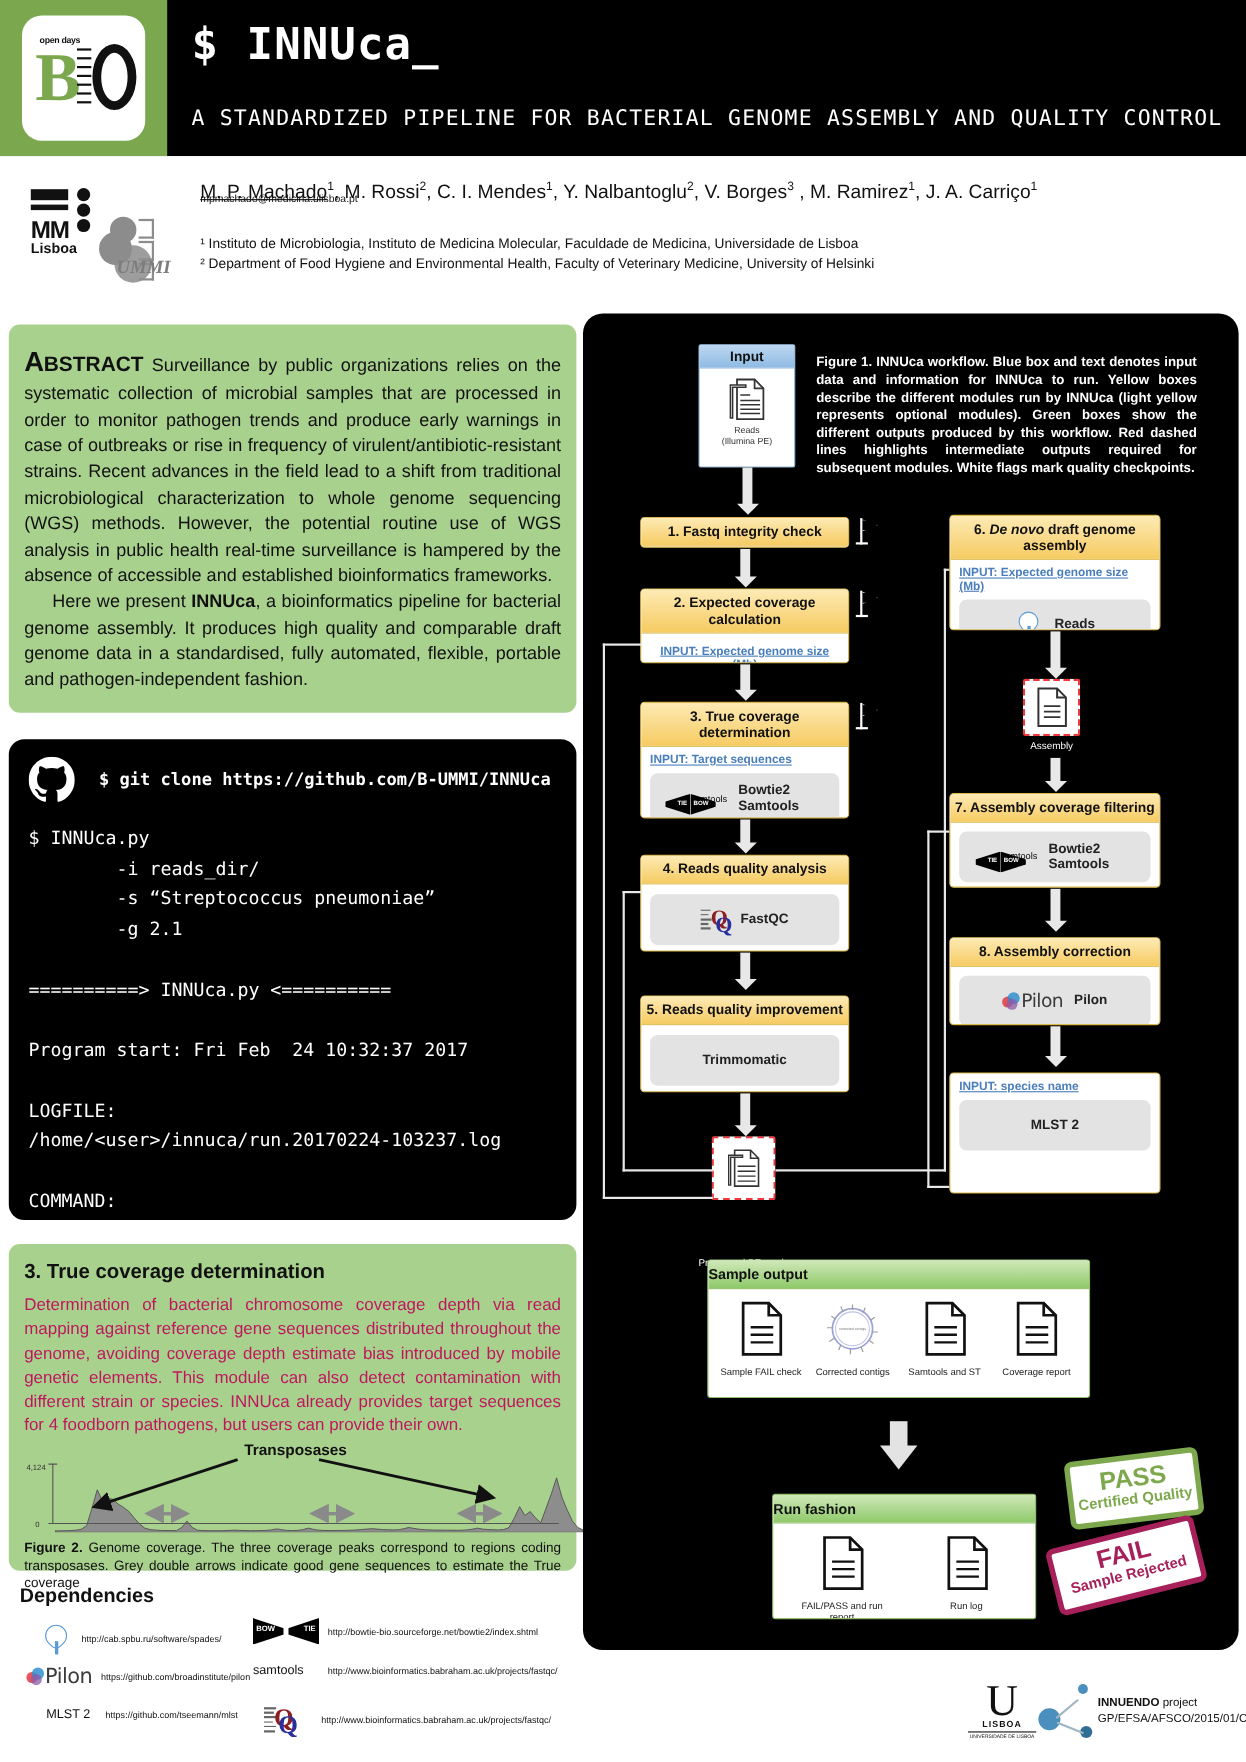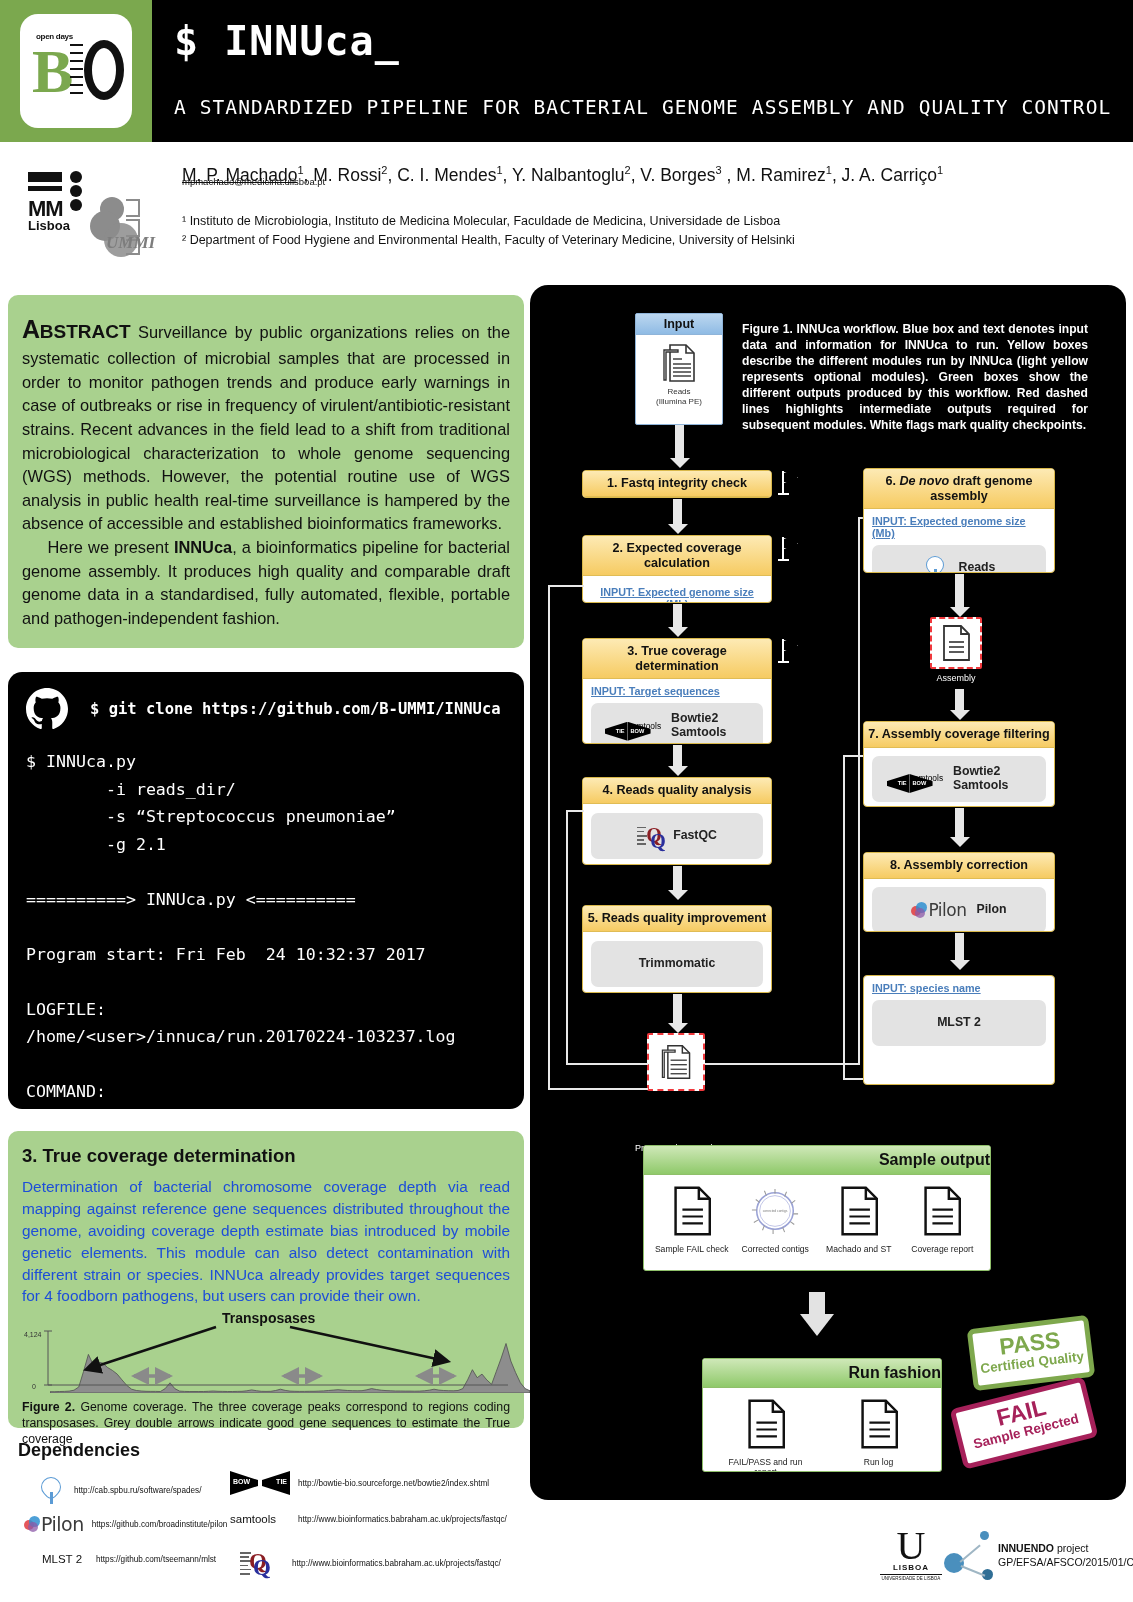--- a/index.html
+++ b/index.html
@@ -72,21 +72,21 @@
   
   .green-panel { position:absolute; background:#a9d18e; border-radius:10px; }
   #abstract-panel { left:8px; top:295px; width:516px; height:353px; padding:16px 14px 10px 14px; }
   #abstract-text { font-size:16.4px; line-height:1.44; color:#111; text-align:justify; }
   #abstract-text .kw { font-weight:800; }
   .smallcaps-head { font-size:25px; font-weight:800; letter-spacing:-0.3px; }
   .sc-small { font-size:19px; font-weight:800; }
 
   #truecov-panel { left:8px; top:1131px; width:516px; height:297px; padding:14px 14px 6px 14px; }
   #truecov-title { font-size:18.5px; font-weight:800; color:#111; margin-bottom:9px; }
-  #truecov-text { font-size:15.4px; line-height:1.42; color:#1d4ed8; text-align:justify; }
+  #truecov-text { font-size:15.4px; line-height:1.42; color:#be185d; text-align:justify; }
   #fig2-caption { font-size:12.3px; line-height:1.3; color:#111; text-align:justify; margin-top:5px; }
   #fig2-caption b { font-weight:800; }
 
   
   #cov-chart { position:relative; height:82px; margin-top:6px; }
   #cov-title { position:absolute; left:200px; top:-3px; font-size:14px; font-weight:800; color:#111; z-index:4;}
   #cov-ymax { position:absolute; left:2px; top:18px; font-size:7px; color:#333; }
   #cov-ymin { position:absolute; left:10px; top:70px; font-size:7px; color:#333; }
   #cov-plot { position:absolute; left:28px; top:20px; right:4px; height:60px; }
 
@@ -162,21 +162,21 @@
                 display:flex; align-items:center; justify-content:center; }
   .node-cap { position:absolute; color:#fff; font-size:9px; text-align:center; width:100%; }
 
   .arrow-v { position:absolute; width:9px; background:#e8e8e8; }
   .arrow-v:after { content:""; position:absolute; left:-5.5px; bottom:-9px; width:0;height:0;
                    border-left:10px solid transparent; border-right:10px solid transparent; border-top:10px solid #e8e8e8; }
   .line-w { position:absolute; background:#e8e8e8; }
 
   
   .out-box { position:absolute; background:#fff; border:1px solid #8fbf6a; border-radius:3px; overflow:hidden; }
-  .out-hd { background:linear-gradient(#cfe8b8,#8fc96a); font-size:16px; font-weight:700; text-align:right;
+  .out-hd { background:linear-gradient(#cfe8b8,#8fc96a); font-size:13px; font-weight:700; text-align:left;
             padding:5px 0; color:#111; border-bottom:1px solid #8fbf6a;}
   .out-bd { display:flex; justify-content:space-around; align-items:flex-start; padding:10px 6px 8px 6px; }
   .out-item { text-align:center; width:82px; }
   .out-item .lbl { font-size:8.6px; color:#222; line-height:1.2; margin-top:3px; }
 
   .big-arrow { position:absolute; width:34px; height:44px; }
   .big-arrow .shaft { position:absolute; left:9px; top:0; width:16px; height:24px; background:#e3e3e3; }
   .big-arrow .head { position:absolute; left:0; top:22px; width:0;height:0;
                      border-left:17px solid transparent; border-right:17px solid transparent; border-top:22px solid #e3e3e3; }
 
@@ -648,21 +648,21 @@
       <div class="out-item">
         <svg width="44" height="52" viewBox="0 0 32 38">
           <path d="M4 2 h17 l8 8 v26 h-25 z" fill="#fff" stroke="#111" stroke-width="1.8"></path>
           <path d="M21 2 v8 h8" fill="none" stroke="#111" stroke-width="1.8"></path>
           <g stroke="#111" stroke-width="1.6">
               <line x1="9" y1="18" x2="24" y2="18"></line>
               <line x1="9" y1="23" x2="24" y2="23"></line>
               <line x1="9" y1="28" x2="24" y2="28"></line>
             </g>
         </svg>
-        <div class="lbl">Machado and ST</div>
+        <div class="lbl">Samtools and ST</div>
       </div>
       <div class="out-item">
         <svg width="44" height="52" viewBox="0 0 32 38">
           <path d="M4 2 h17 l8 8 v26 h-25 z" fill="#fff" stroke="#111" stroke-width="1.8"></path>
           <path d="M21 2 v8 h8" fill="none" stroke="#111" stroke-width="1.8"></path>
           <g stroke="#111" stroke-width="1.6">
               <line x1="9" y1="18" x2="24" y2="18"></line>
               <line x1="9" y1="23" x2="24" y2="23"></line>
               <line x1="9" y1="28" x2="24" y2="28"></line>
             </g>

